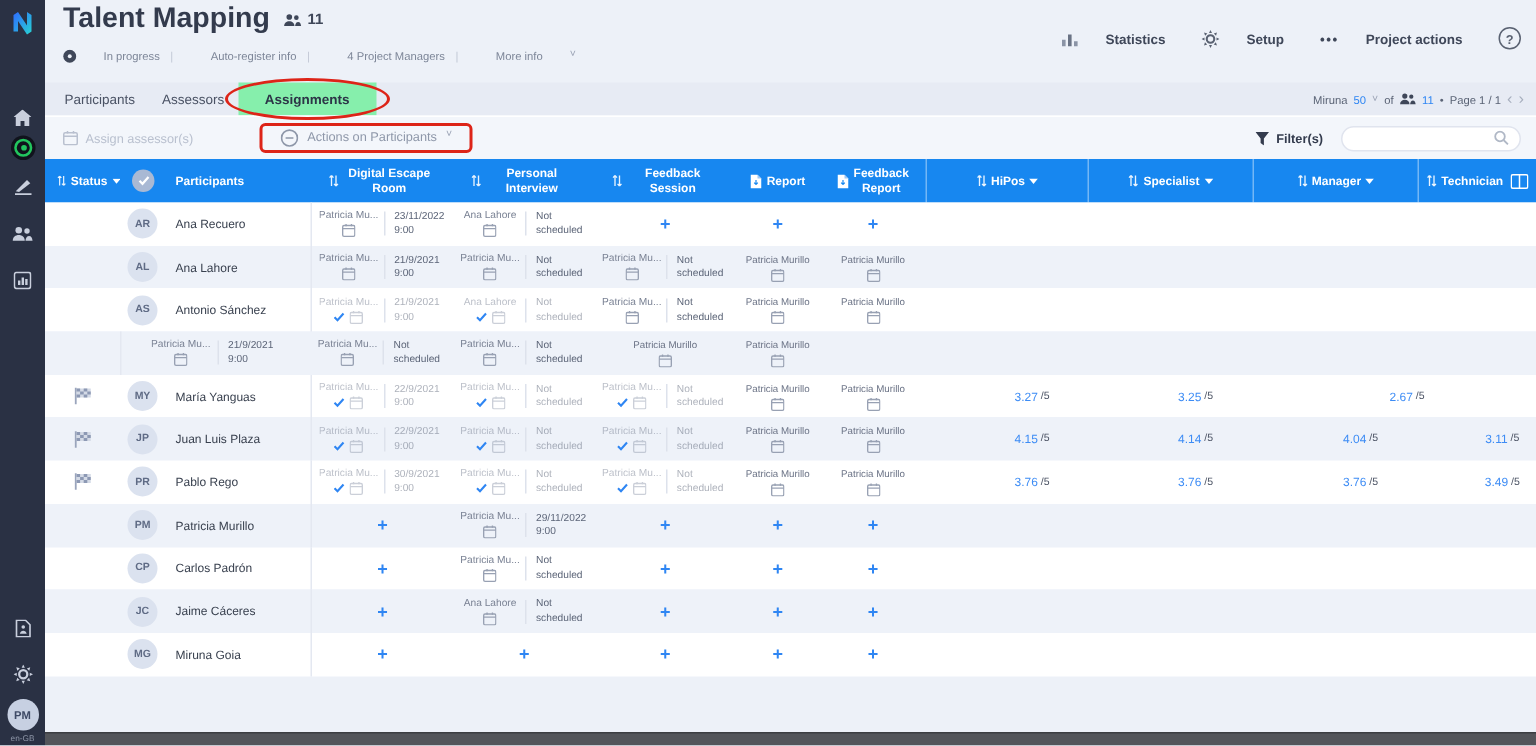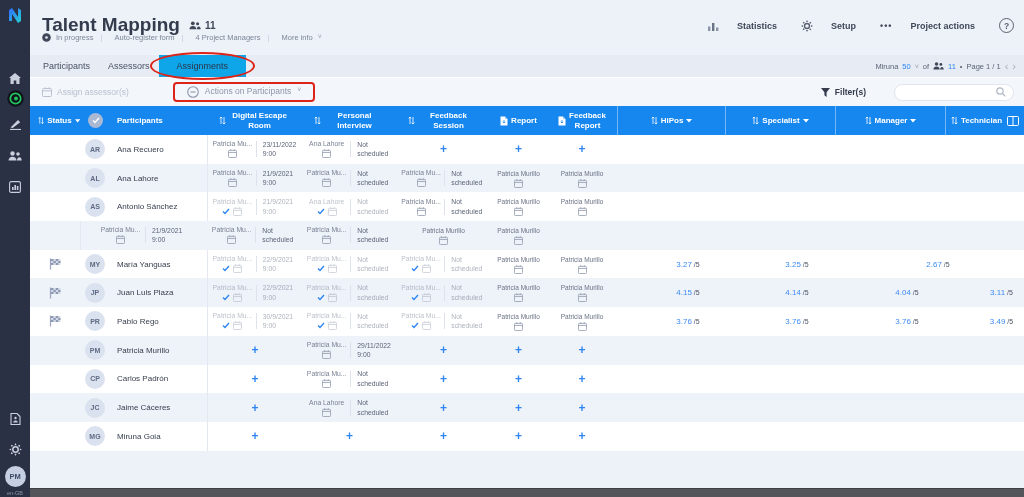--- a/index.html
+++ b/index.html
@@ -10,53 +10,53 @@
   .sidebar{position:absolute;left:0;top:0;width:30px;height:497px;background:#2a3144;z-index:20}
   .snav{position:absolute;left:0;width:30px;display:flex;justify-content:center;cursor:pointer}
   .slocale{position:absolute;bottom:1px;width:30px;text-align:center;font-size:5.5px;color:#8e96a8}
   .s-avatar{width:21px;height:21px;border-radius:50%;background:#c7d0e2;color:#3e4a66;
             font-size:7.5px;font-weight:700;display:flex;align-items:center;justify-content:center}
 
   
   .main{position:absolute;left:30px;top:0;width:994px;height:497px}
 
   .topbar{position:relative;height:55px}
-  .title-row{position:absolute;left:12px;top:14px;display:flex;align-items:center;gap:9px}
+  .title-row{position:absolute;left:12px;top:2px;display:flex;align-items:center;gap:9px}
   .page-title{font-size:19px;font-weight:700;color:#333b4d}
   .count{display:flex;gap:4px;align-items:center;color:#3f4759;font-size:10px;font-weight:700}
   .meta-row{position:absolute;left:12px;top:33px;display:flex;align-items:center;font-size:7.5px;color:#7d8698}
-  .meta-item{display:flex;align-items:flex-start;gap:5px}
+  .meta-item{display:flex;align-items:flex-start;gap:18px}
   .meta-item:not(:first-child)::before{content:"|";color:#c3c9d6;margin:0 7px}
   .top-actions{position:absolute;right:10px;top:18px;display:flex;align-items:center;gap:24px;
                font-size:9px;font-weight:700;color:#3f4759}
   .ta-btn{display:flex;align-items:center;gap:18px;cursor:pointer}
   .help-btn{width:15px;height:15px;border:1.4px solid #5a6272;border-radius:50%;display:flex;
             align-items:center;justify-content:center;font-size:8.5px;font-weight:700;color:#5a6272;cursor:pointer}
   .dots{letter-spacing:1px;font-size:9px;color:#3f4759}
 
   
   .tabbar{position:relative;height:22px;background:#e7ebf4;display:flex;align-items:stretch;padding-left:4px;overflow:visible}
   .tab{display:flex;align-items:center;padding:0 9px;font-size:9px;color:#4a5264;cursor:pointer}
   .tabwrap{position:relative;display:flex}
-  .tab.active{background:#0ea5e9;font-weight:400;color:#2c3547;padding:0 18px}
+  .tab.active{background:#86efac;font-weight:700;color:#2c3547;padding:0 18px}
   .ellipse{position:absolute;left:-9px;right:-9px;top:-3px;bottom:-3px;border:2.5px solid #dd2418;
            border-radius:50%;pointer-events:none;z-index:6}
   .pag{position:absolute;right:8px;top:0;height:22px;display:flex;align-items:center;gap:4px;
        font-size:7.5px;color:#5a6375}
   .blue{color:#2f86f3}
   .pchev{color:#a6aebd;font-size:11px;line-height:1;cursor:pointer}
   .caret{font-size:7px;color:#9aa2b4}
 
   
   .toolbar{position:relative;height:29px;background:#f3f6fb;display:flex;align-items:center;border-top:1px solid #fff}
   .assign-btn{margin-left:12px;display:flex;gap:5px;align-items:center;font-size:8.5px;color:#b9c0cf;cursor:default}
   .actions-wrap{position:relative;margin-left:58px}
   .actions-btn{display:flex;gap:6px;align-items:flex-start;font-size:8.5px;color:#8e97a9;cursor:pointer}
   .redrect{position:absolute;left:-14px;right:-14px;top:-4px;bottom:-4px;border:2.5px solid #dd2418;border-radius:4px;pointer-events:none}
-  .tb-right{margin-left:auto;display:flex;align-items:center;gap:28px;margin-right:10px}
+  .tb-right{margin-left:auto;display:flex;align-items:center;gap:12px;margin-right:10px}
   .filter-btn{display:flex;gap:5px;align-items:center;font-size:8.5px;color:#333b4d;font-weight:700;cursor:pointer}
   .search{width:120px;height:17px;border:1px solid #e0e4ee;border-radius:9px;background:#fff;
           display:flex;align-items:center;padding:0 7px}
   .search input{border:none;outline:none;flex:1;font-size:8px;background:transparent;min-width:0}
 
   
   .grid{display:grid;grid-template-columns:50px 127px 95px 95px 93px 57px 70px 108px 110px 110px 62px 17px}
   .thead{height:29px;background:#1787f0;color:#fff;font-size:8px;font-weight:700}
   .th{display:flex;align-items:center;justify-content:center;gap:3px;text-align:center;line-height:1.15;cursor:pointer}
   .th.left{justify-content:flex-start;padding-left:8px}
@@ -173,21 +173,21 @@
     </div>
     <div class="meta-row">
       <span class="meta-item">
         <svg width="9" height="9" viewBox="0 0 9 9">
           <circle cx="4.5" cy="4.5" r="4.3" fill="#3f4759"></circle>
             <circle cx="4.5" cy="4.5" r="1.3" fill="#edf1f8"></circle>
         </svg>
         <span>In progress</span>
       </span>
       <span class="meta-item">
-          <span>Auto-register form</span>
+          <span>Auto-register info</span>
         </span>
       <span class="meta-item">
           <span>4 Project Managers</span>
         </span>
       <span class="meta-item">
         <span>More info</span>
         <span class="caret">˅</span>
       </span>
     </div>
     <div class="top-actions">

